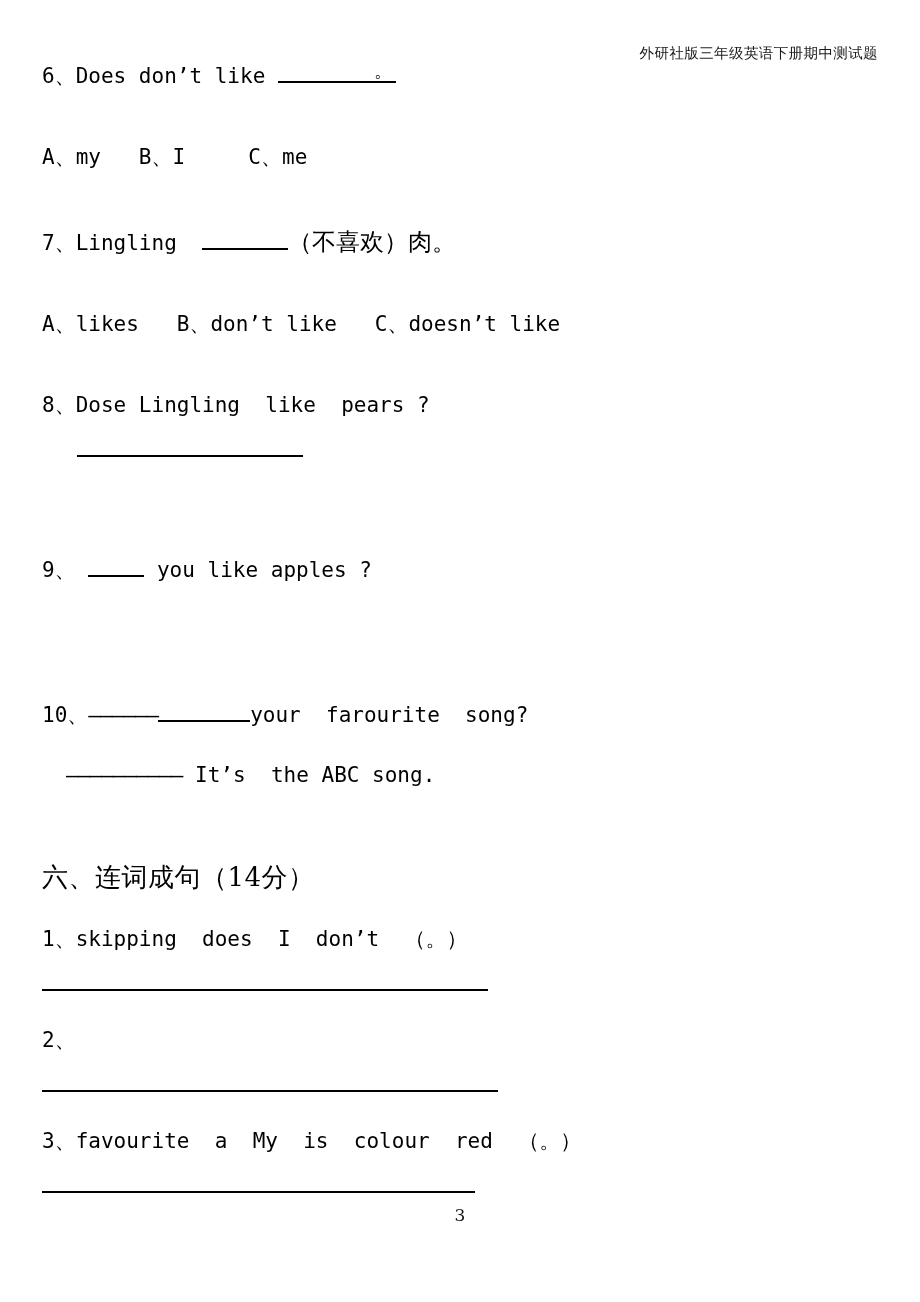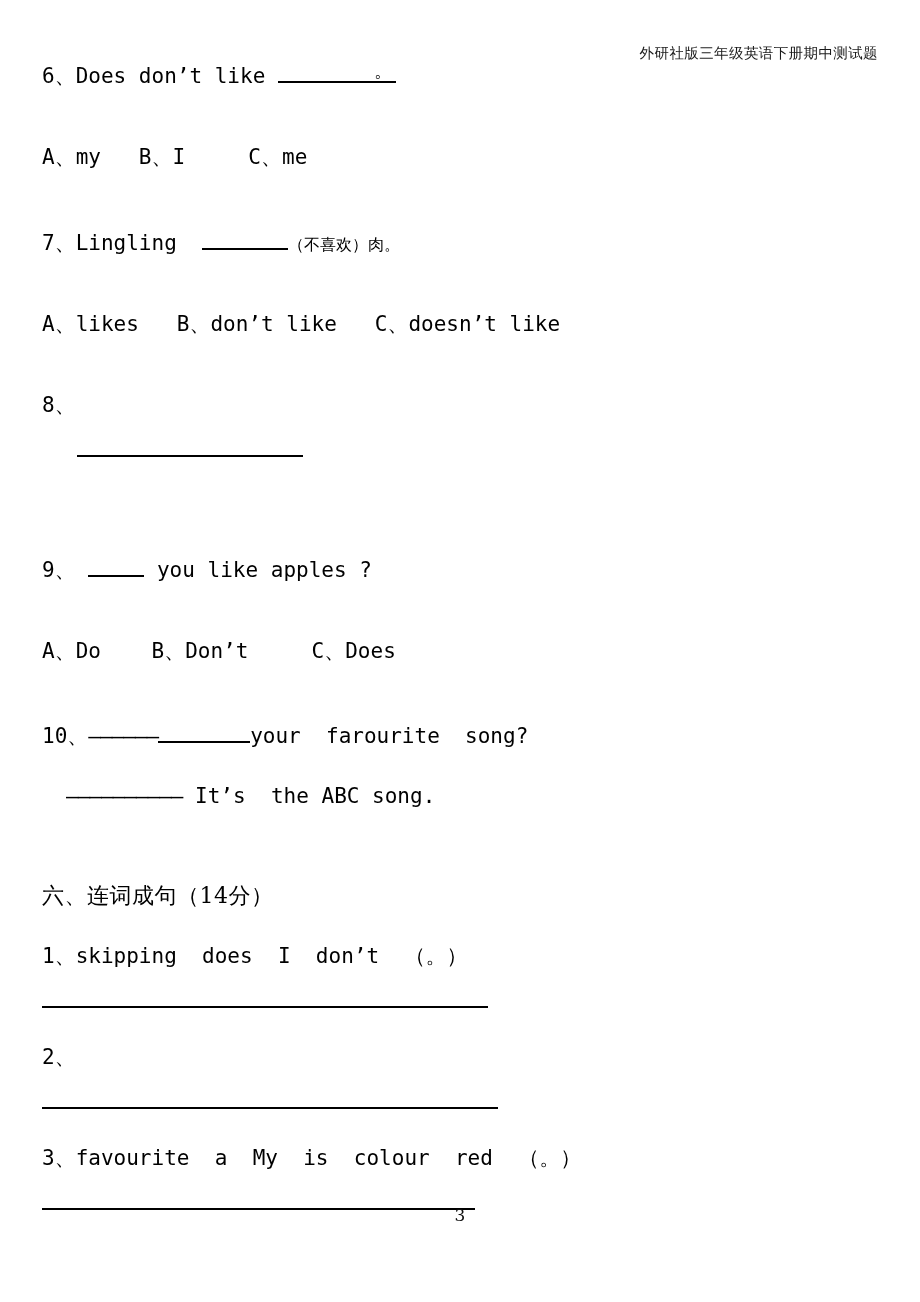--- a/index.html
+++ b/index.html
@@ -92,27 +92,27 @@
 
   
   .dashes {
     letter-spacing: -1px;
     white-space: pre;
   }
 
   
   .section-head {
     font-family: "DejaVu Serif", "Liberation Serif", serif;
-    font-size: 22px;
+    font-size: 26px;
     letter-spacing: 0.5px;
   }
   
   .cjk {
     font-family: "DejaVu Sans", "Liberation Sans", sans-serif;
-    font-size: 16px;
+    font-size: 24px;
   }
 
   
   .page-number {
     position: absolute;
     left: 0;
     right: 0;
     top: 1205px;
     text-align: center;
     font-size: 17px;
@@ -143,39 +143,38 @@
       <span class="txt">7、</span><span class="txt">Lingling  </span><span class="blank w-q7"></span><span class="cjk">（不喜欢）肉。</span>
     </div>
 
     <div class="gap-lg"></div>
 
     <div class="line">A、likes   B、don’t like   C、doesn’t like</div>
 
     <div class="gap-lg"></div>
 
     <div class="line">
-      <span class="txt">8、</span>
+      <span class="txt">8、</span><span class="txt">Dose Lingling  like  pears ?</span>
     </div>
 
     <div class="gap-md"></div>
 
     <div class="rule r-q8"></div>
 
     <div class="gap-md"></div>
 
 
     <div class="gap-lg"></div>
 
     <div class="line">
       <span class="txt">9、</span><span class="txt"> </span><span class="blank w-q9"></span><span class="txt"> you like apples ?</span>
     </div>
 
     <div class="gap-lg"></div>
 
-    <div class="line">A、Do    B、Don’t     C、Does</div>
 
     <div class="gap-lg"></div>
 
     <div class="line">
       <span class="txt">10、</span><span class="txt dashes">——————</span><span class="blank w-q10"></span><span class="txt">your  farourite  song?</span>
     </div>
 
     <div class="gap-md"></div>
 
     <div class="line" style="padding-left:24px">

